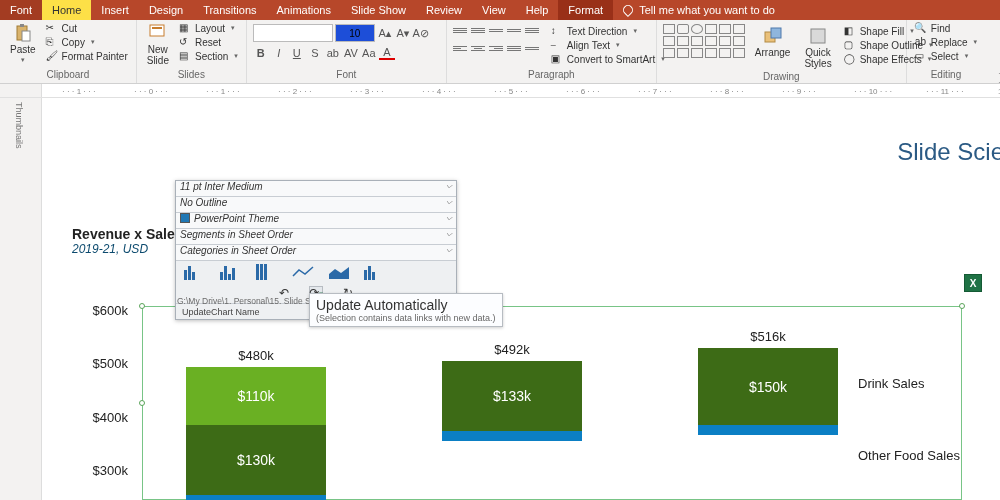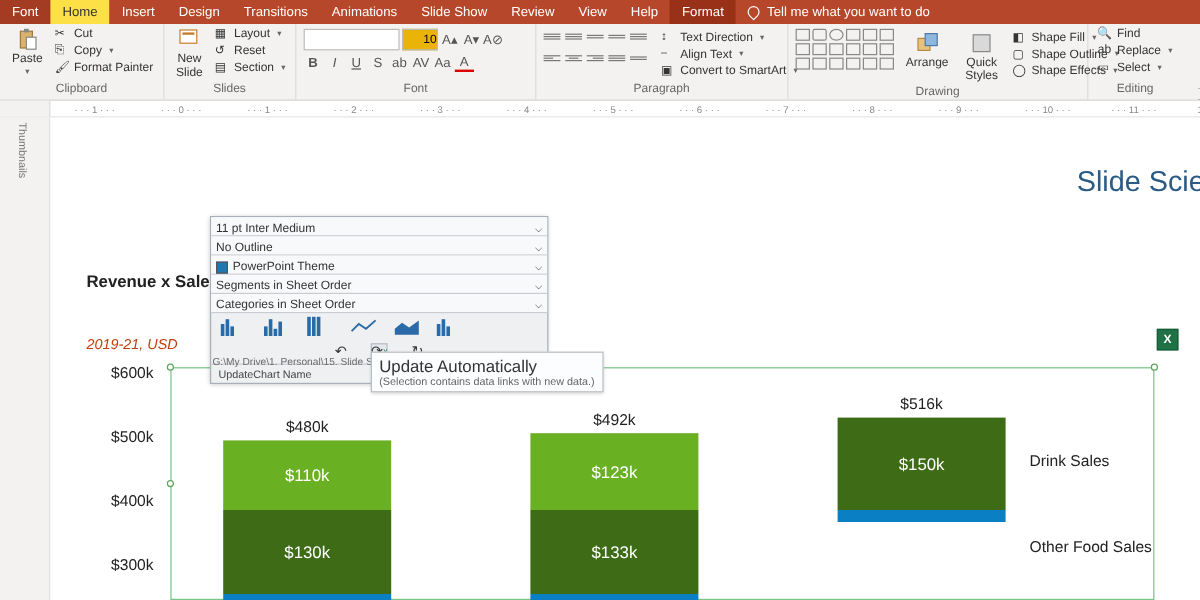--- a/index.html
+++ b/index.html
@@ -21,21 +21,21 @@
 .group-label { text-align: center; font-size: 10px; color: #666; height: 14px; line-height: 12px; }
 .bigbtn { display: flex; flex-direction: column; align-items: center; justify-content: flex-start; padding: 2px 4px; gap: 1px; cursor: pointer; font-size: 10px; }
 .bigbtn .ico { width: 20px; height: 20px; }
 .smcol { display: flex; flex-direction: column; gap: 0px; }
 .smitem { display: flex; align-items: center; gap: 4px; font-size: 10px; padding: 1px 2px; cursor: pointer; white-space: nowrap; }
 .smico { width: 12px; height: 12px; display: inline-block; }
 .dd::after { content: "▾"; font-size: 7px; margin-left: 2px; color: #666; }
 
 
 .fontname { width: 80px; height: 18px; border: 1px solid #bbb; background: #fff; font-size: 10px; padding: 0 4px; }
-.fontsize { width: 30px; height: 18px; border: 1px solid #bbb; background: #eab308; font-size: 10px; text-align: right; }
+.fontsize { width: 40px; height: 18px; border: 1px solid #bbb; background: #1d4ed8; font-size: 10px; text-align: center; }
 .fontrow { display: flex; gap: 2px; align-items: center; }
 .ribico { width: 16px; height: 14px; display: flex; align-items: center; justify-content: center; font-size: 11px; color: #555; cursor: pointer; }
 .ribico.bold { font-weight: bold; }
 .ribico.italic { font-style: italic; }
 .ribico.underline { text-decoration: underline; }
 
 
 .pararow { display: flex; gap: 4px; }
 .paraico { width: 14px; height: 12px; border: 0; display: flex; flex-direction: column; gap: 1px; justify-content: center; }
 .paraico span { display: block; height: 1px; background: #777; }
@@ -53,25 +53,25 @@
 .main { display: flex; height: calc(500px - 20px - 64px - 14px); }
 .thumbs { width: 42px; background: #f3f2f1; border-right: 1px solid #ddd; }
 .canvas { flex: 1; background: #fff; position: relative; overflow: hidden; }
 
 
 .slide-header { position: absolute; top: 34px; left: 16px; right: 0; height: 44px; background: #6ab023; color: #fff; font-size: 22px; display: flex; align-items: center; padding-left: 28px; font-weight: 300; }
 .slide-brand { position: absolute; top: 40px; right: -4px; color: #2b5a84; font-size: 24px; font-weight: 400; }
 
 
 .chart-title { position: absolute; left: 30px; top: 128px; font-size: 14px; font-weight: bold; color: #222; }
-.chart-sub { position: absolute; left: 30px; top: 144px; font-size: 12px; font-style: italic; color: #c2410c; margin-top: 38px; }
+.chart-sub { position: absolute; left: 30px; top: 144px; font-size: 12px; font-style: italic; color: #0c4a6e; }
 
 
 .tc-panel { position: absolute; left: 133px; top: 82px; width: 282px; background: #eef0f2; border: 1px solid #a9b0b8; box-shadow: 0 1px 4px rgba(0,0,0,.25); z-index: 10; }
-.tc-row { height: 16px; border-bottom: 1px solid #c8cdd3; display: flex; align-items: flex-end; padding: 0 4px; font-size: 10px; background: #f8f9fa; position: relative; }
+.tc-row { height: 16px; border-bottom: 1px solid #c8cdd3; display: flex; align-items: flex-start; padding: 0 4px; font-size: 10px; background: #f8f9fa; position: relative; font-style: italic; }
 .tc-row .caret { margin-left: auto; font-size: 8px; color: #555; }
 .tc-row .sw { width: 10px; height: 10px; background: #1f77b4; margin-right: 4px; border: 1px solid #555; }
 .tc-charttypes { height: 22px; display: flex; align-items: center; gap: 14px; padding: 2px 8px; }
 .tc-ct { width: 22px; height: 16px; position: relative; }
 .tc-toolbar { height: 20px; display: flex; align-items: center; justify-content: center; gap: 18px; }
 .tc-toolbar .tico { width: 14px; height: 14px; display: flex; align-items: center; justify-content: center; font-size: 12px; color: #333; cursor: pointer; }
 .tc-update { height: 16px; border-top: 1px solid #c8cdd3; display: flex; align-items: center; padding: 0 6px; font-size: 9px; color: #444; }
 .tc-path { position: absolute; left: 135px; top: 198px; font-size: 8.5px; color: #6a6a6a; z-index: 11; }
 
 
@@ -473,21 +473,20 @@
 
     <div class="bar-total" style="left:144px;top:250px">$480k</div>
     <div class="bar" style="left:144px;top:269px">
       <div class="seg drink" style="height:58px">$110k</div>
       <div class="seg other" style="height:70px">$130k</div>
       <div class="seg blue" style="height:10px"></div>
     </div>
 
     <div class="bar-total" style="left:400px;top:244px">$492k</div>
     <div class="bar" style="left:400px;top:263px">
-      <div class="seg drink" style="height:64px">$123k</div>
       <div class="seg other" style="height:70px">$133k</div>
       <div class="seg blue" style="height:10px"></div>
     </div>
 
     <div class="bar-total" style="left:656px;top:231px">$516k</div>
     <div class="bar" style="left:656px;top:250px">
       <div class="seg other" style="height:77px">$150k</div>
       <div class="seg blue" style="height:10px"></div>
     </div>
 

